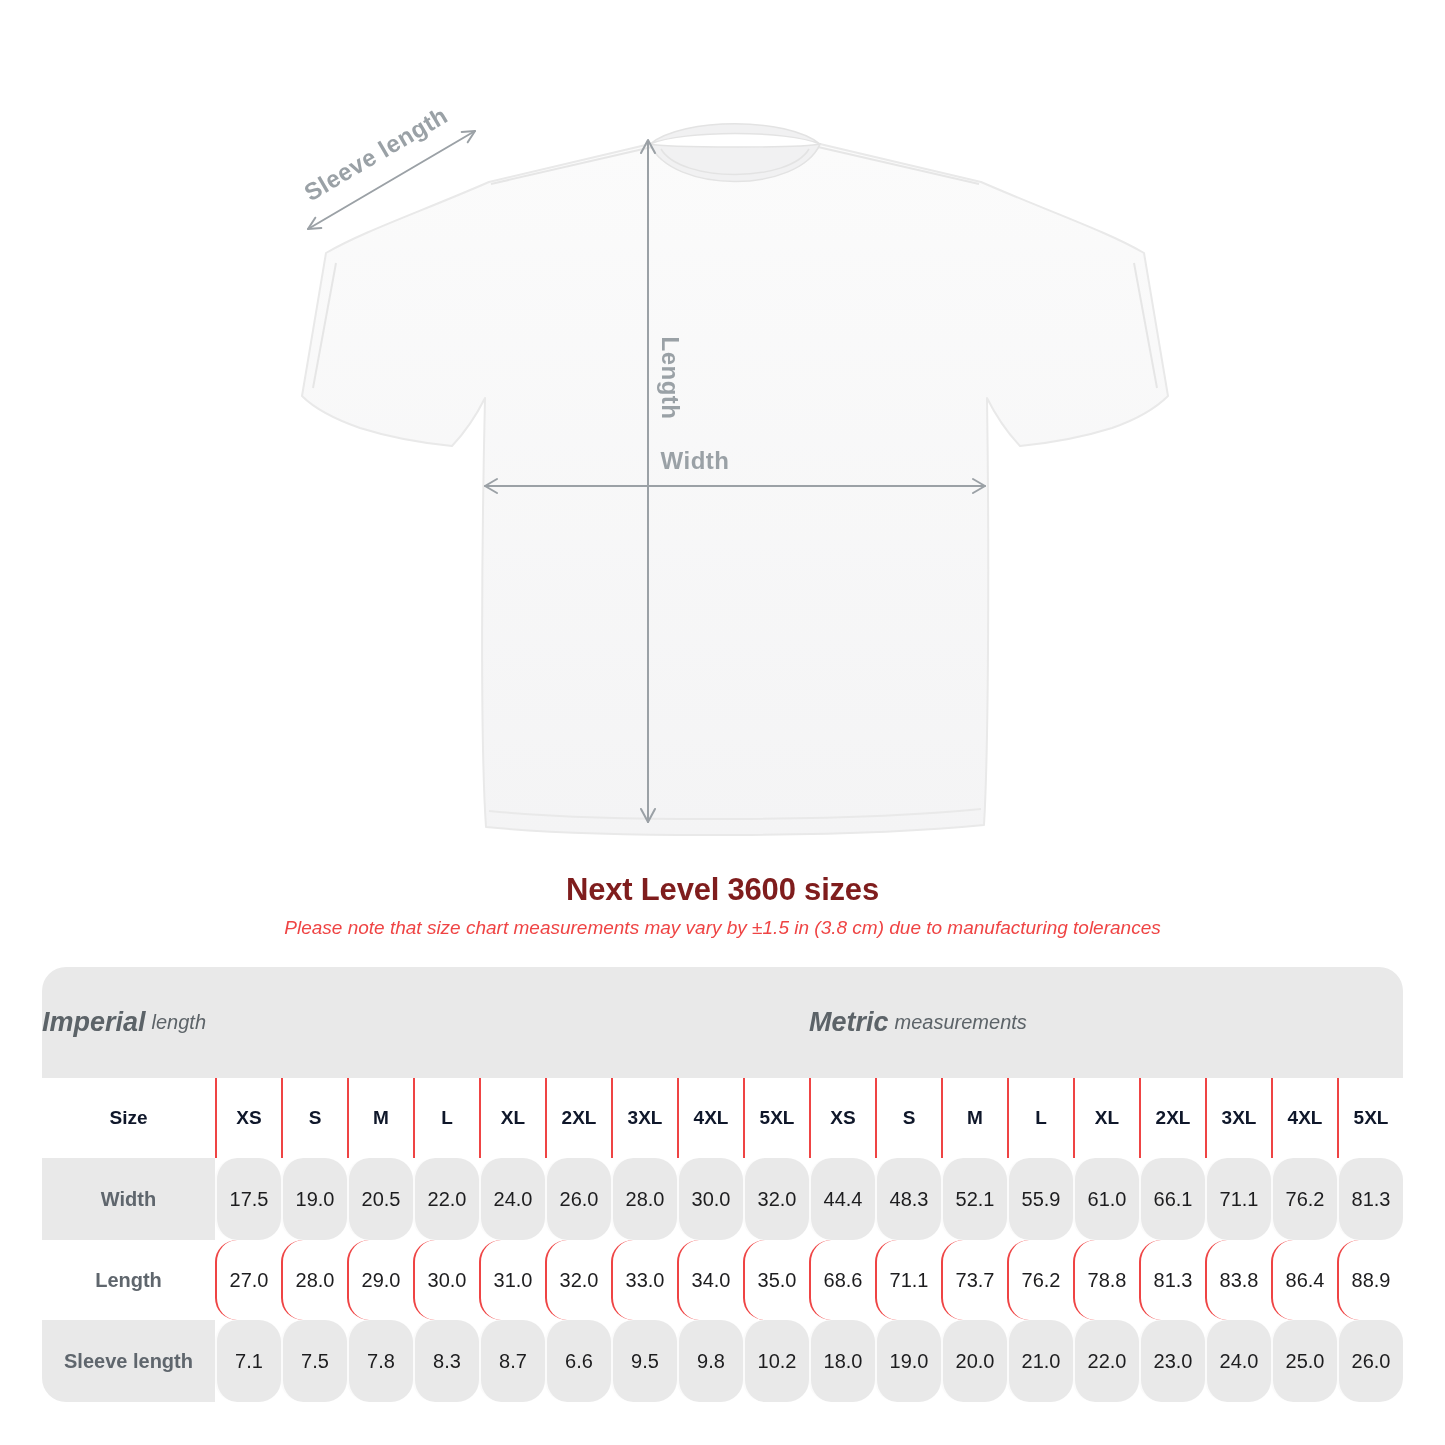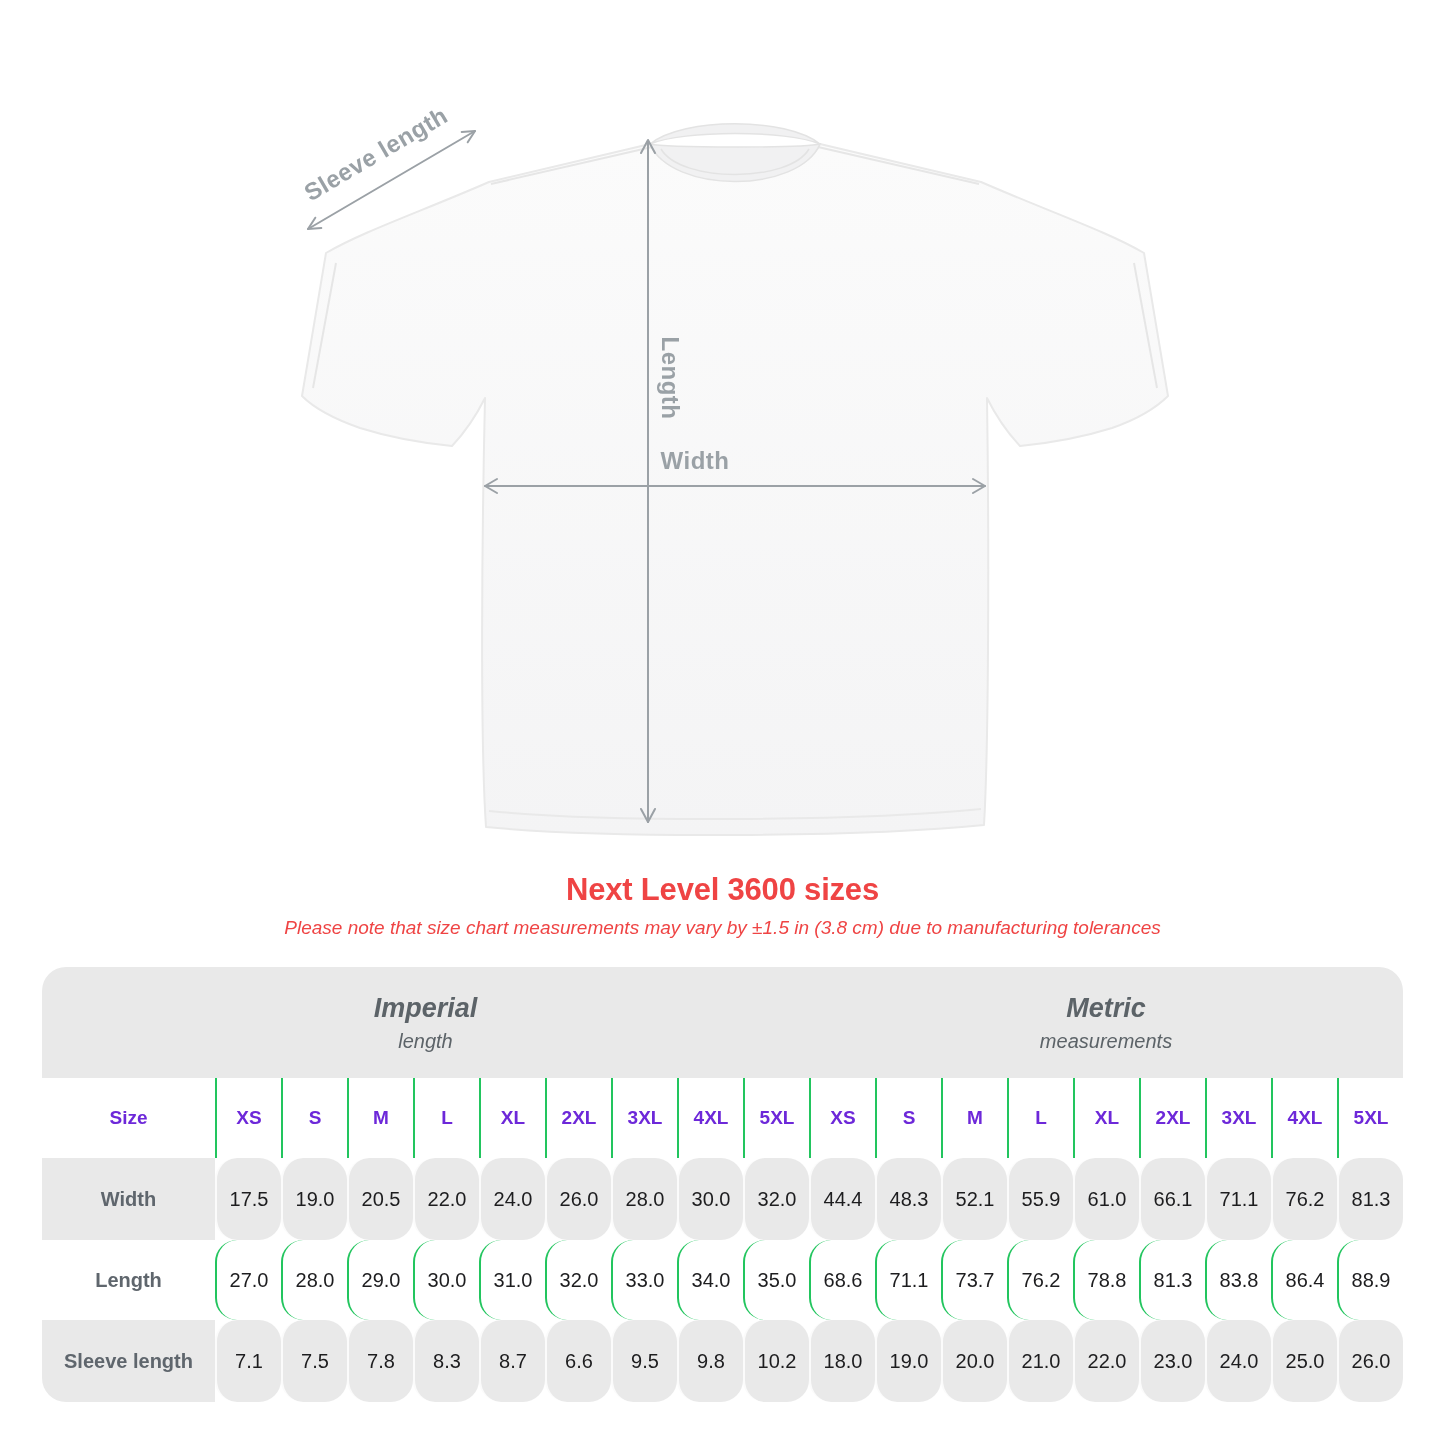--- a/index.html
+++ b/index.html
@@ -17,49 +17,49 @@
     font-weight:bold;
     fill:#9aa1a6;
     letter-spacing:.5px;
   }
   .ann-big{font-size:24px;}
   .arrow{stroke:#9ba1a6;stroke-width:2;fill:none;stroke-linecap:round;stroke-linejoin:round;}
 
   
   .title-block{position:absolute;top:872px;left:0;width:1445px;text-align:center;}
   .title-block h1{
-    margin:0;font-size:31px;font-weight:bold;color:#ef4444;letter-spacing:-.2px;
+    margin:0;font-size:31px;font-weight:bold;color:#7f1d1d;letter-spacing:-.2px;
   }
   .title-block p{
     margin:9px 0 0 0;font-size:19px;font-style:italic;color:#ef4444;
   }
 
   
   .size-table{
     position:absolute;left:42px;top:967px;width:1361px;height:435px;
     display:grid;
     grid-template-columns:173px repeat(18,1fr);
     grid-template-rows:111px 80px 82px 80px 82px;
     border-radius:24px;overflow:hidden;background:#fff;
   }
   .group{
-    background:#e9e9e9;display:flex;flex-direction:column;
-    align-items:center;justify-content:center;gap:6px;
+    background:#e9e9e9;display:flex;flex-direction:row;
+    align-items:center;justify-content:flex-start;gap:6px;
   }
   .group-imperial{grid-column:1 / span 10;grid-row:1;}
   .group-metric{grid-column:11 / span 9;grid-row:1;}
   .group-label{font-size:27px;font-weight:bold;font-style:italic;color:#5c6368;}
   .group-unit{font-size:20px;font-style:italic;color:#5c6368;}
 
   .cell{display:flex;align-items:center;justify-content:center;}
-  .head{font-size:19px;font-weight:bold;color:#6d28d9;}
+  .head{font-size:19px;font-weight:bold;color:#0f172a;}
   .rowlabel{font-size:20px;font-weight:bold;color:#5f666d;}
   .val{font-size:20px;color:#1d1d1f;border-radius:22px;}
   .shade{background:#e9e9e9;}
-  .sep{border-left:2px solid #22c55e;}
+  .sep{border-left:2px solid #ef4444;}
   .sep-light{border-left:2px solid rgba(255,255,255,.8);}
 </style>
 </head>
 <body>
 
 <div class="stage">
 
   <svg class="diagram" width="1445" height="900" viewBox="0 0 1445 900">
     <defs>
       <linearGradient id="tee" x1="0" y1="0" x2="0" y2="1">

